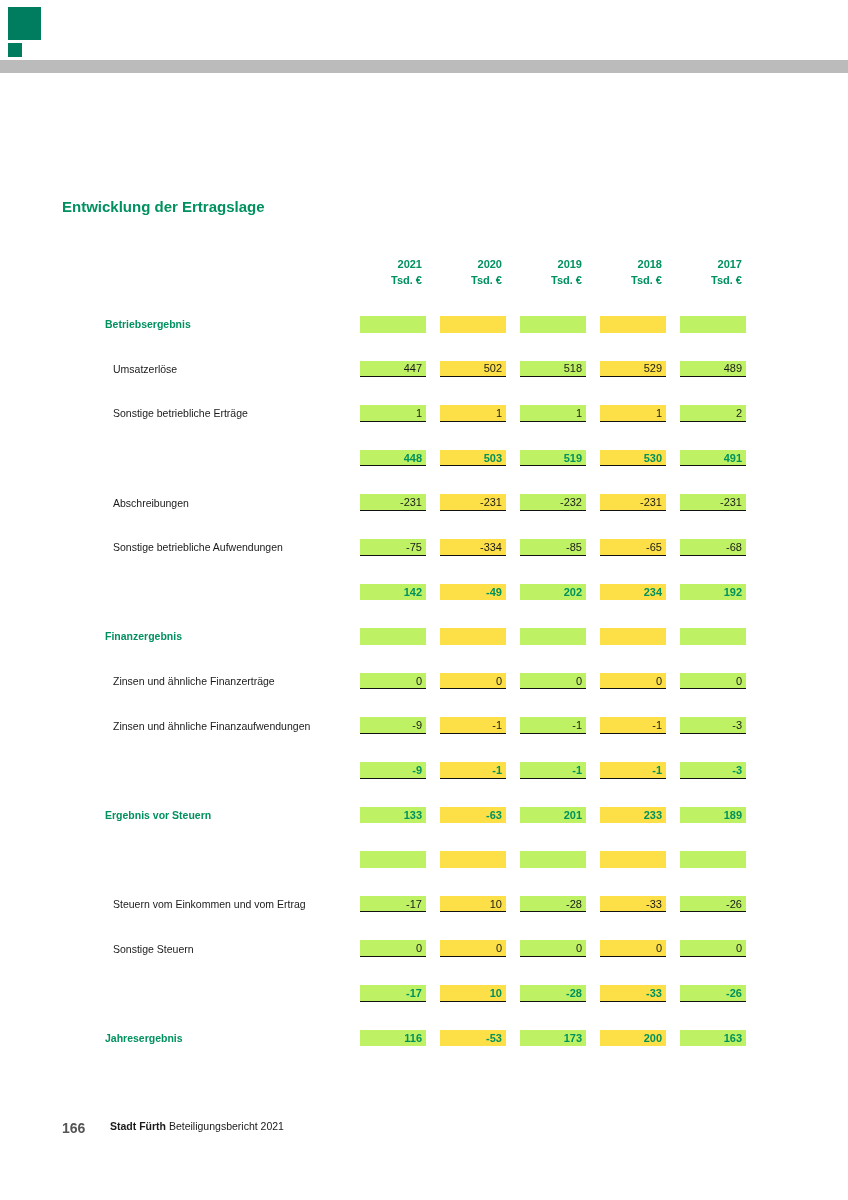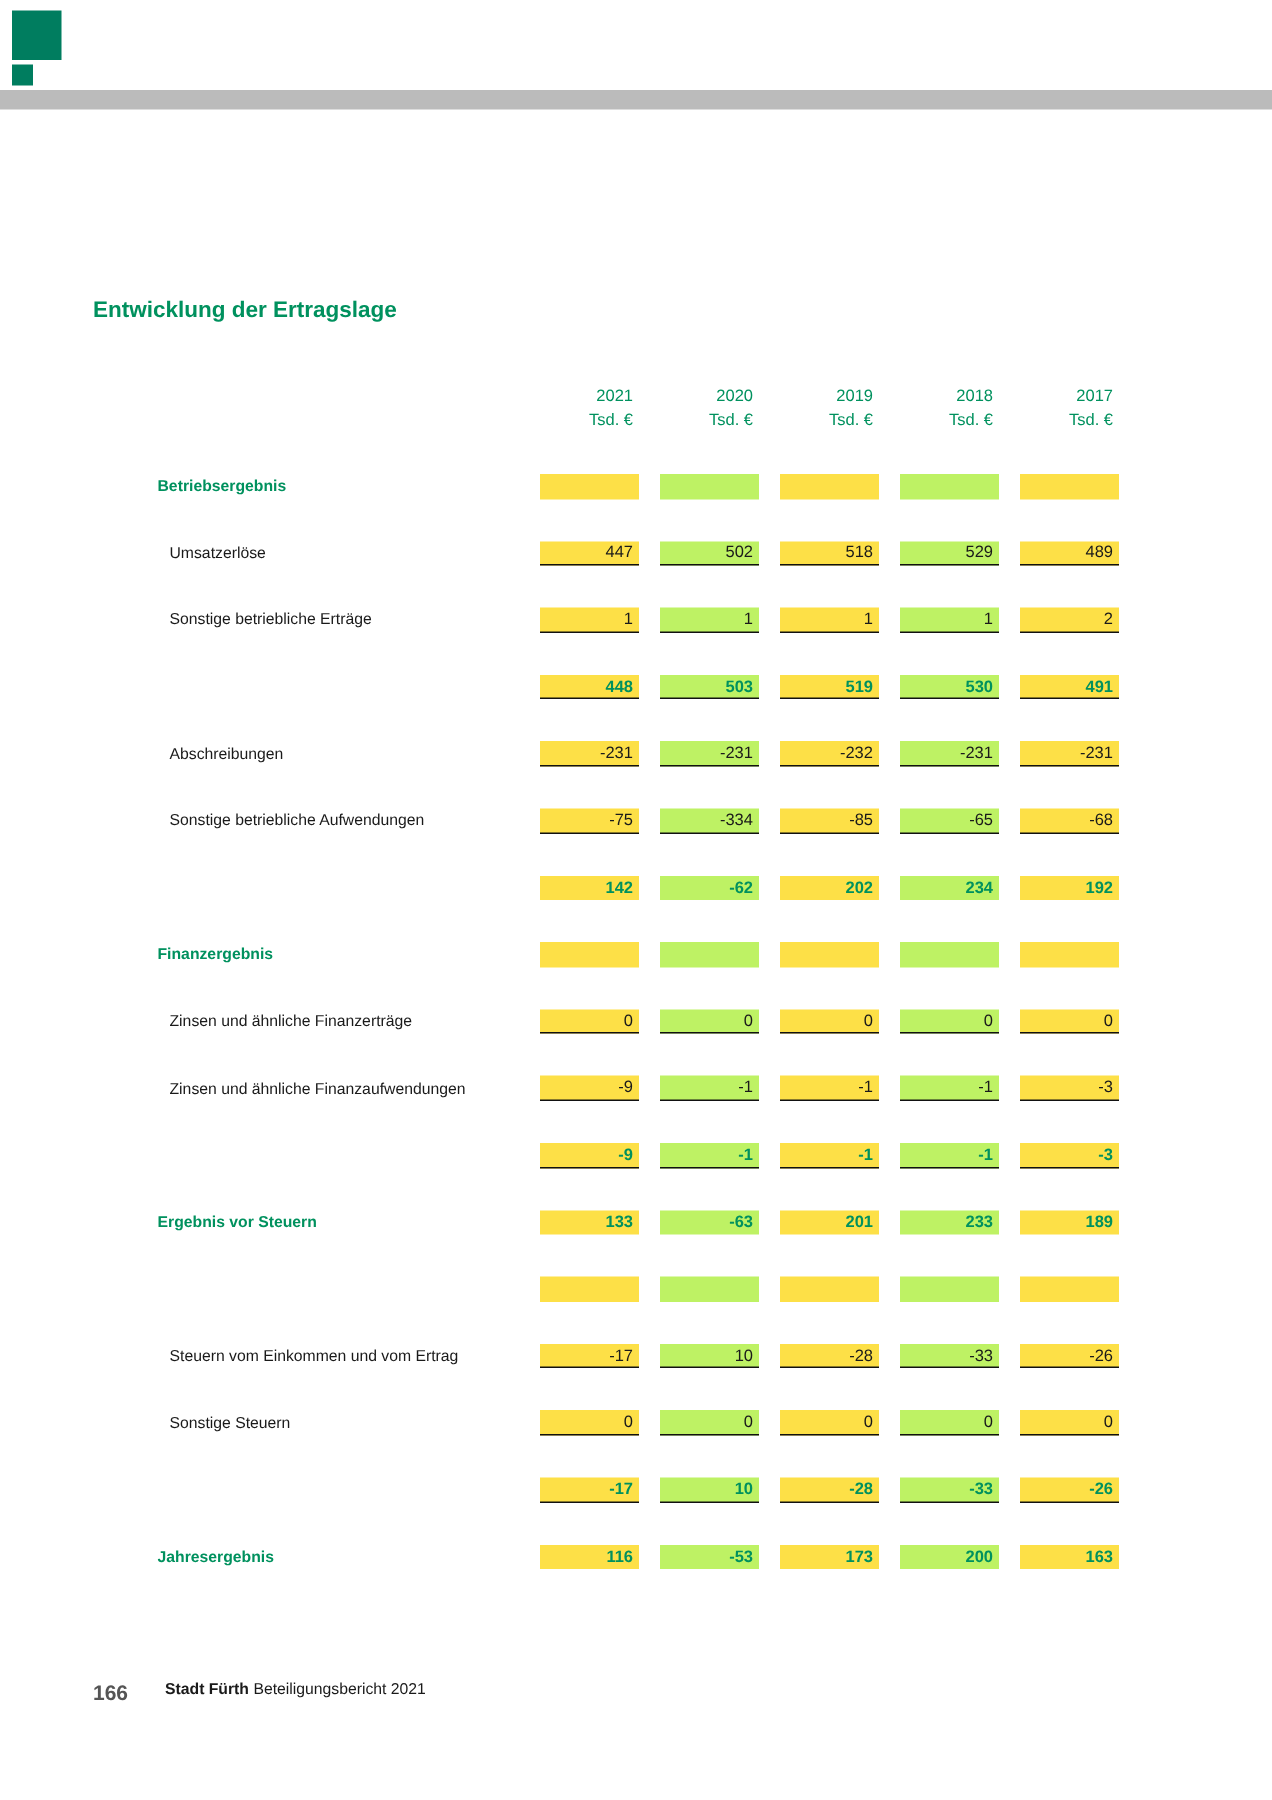--- a/index.html
+++ b/index.html
@@ -22,35 +22,35 @@
   }
   .hrow, .trow {
     display:grid;
     grid-template-columns:241px 66px 66px 66px 66px 66px;
     column-gap:14px;
   }
   .hrow { height:16px; }
   .hcell {
     display:flex; align-items:center; justify-content:flex-end;
     padding-right:4px; box-sizing:border-box;
-    color:#00915E; font-weight:normal; font-size:11px;
+    color:#00915E; font-weight:bold; font-size:11px;
   }
   .trow { height:16.6px;margin-top:28px; }
   .label {
     display:flex; align-items:center;
     font-size:10.5px; white-space:nowrap; overflow:hidden;
   }
   .label.indent { padding-left:8px; }
   .label.section { color:#00915E; font-weight:bold; }
   .cell {
     display:flex; align-items:center; justify-content:flex-end;
     padding-right:4px; box-sizing:border-box;
   }
-  .cell.dark  { background:#fde047; }
-  .cell.light { background:#bef264; }
+  .cell.dark  { background:#bef264; }
+  .cell.light { background:#fde047; }
   .cell.uline { border-bottom:1px solid #111111; }
   .cell.greenval { color:#00915E; font-weight:bold; }
 
   .footer {
     position:absolute; left:62px; top:1120px;
     display:flex; align-items:flex-start;
   }
   .page-num { font-size:14px; font-weight:bold; color:#555555; width:38px; }
   .footer-text { font-size:10.5px; color:#1a1a1a; }
   .footer-text .brand { font-weight:bold;padding-left:10px; }
@@ -128,21 +128,21 @@
           <div class="label indent">Sonstige betriebliche Aufwendungen</div>
           <div class="cell dark uline">-75</div>
           <div class="cell light uline">-334</div>
           <div class="cell dark uline">-85</div>
           <div class="cell light uline">-65</div>
           <div class="cell dark uline">-68</div>
         </div>
         <div class="trow">
           <div class="label"></div>
           <div class="cell dark greenval">142</div>
-          <div class="cell light greenval">-62</div>
+          <div class="cell light greenval">-49</div>
           <div class="cell dark greenval">202</div>
           <div class="cell light greenval">234</div>
           <div class="cell dark greenval">192</div>
         </div>
         <div class="trow">
           <div class="label section">Finanzergebnis</div>
           <div class="cell dark"></div>
           <div class="cell light"></div>
           <div class="cell dark"></div>
           <div class="cell light"></div>

